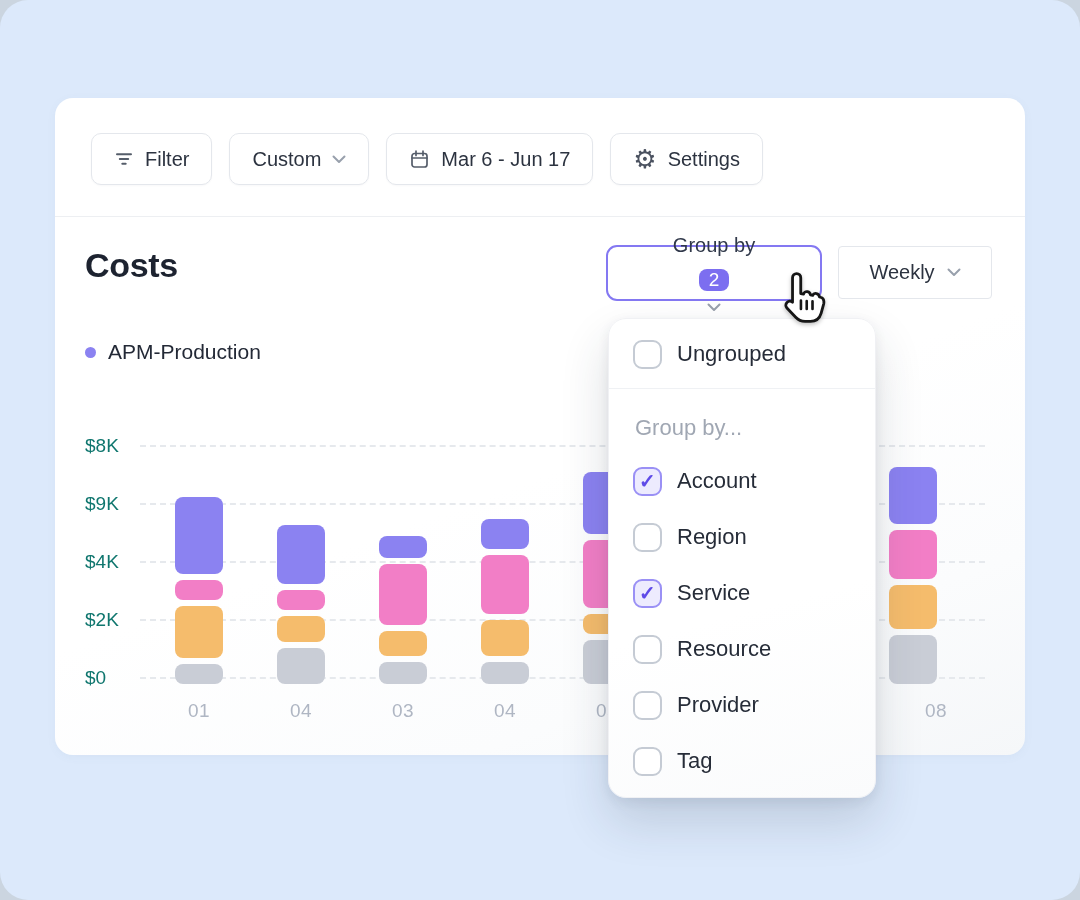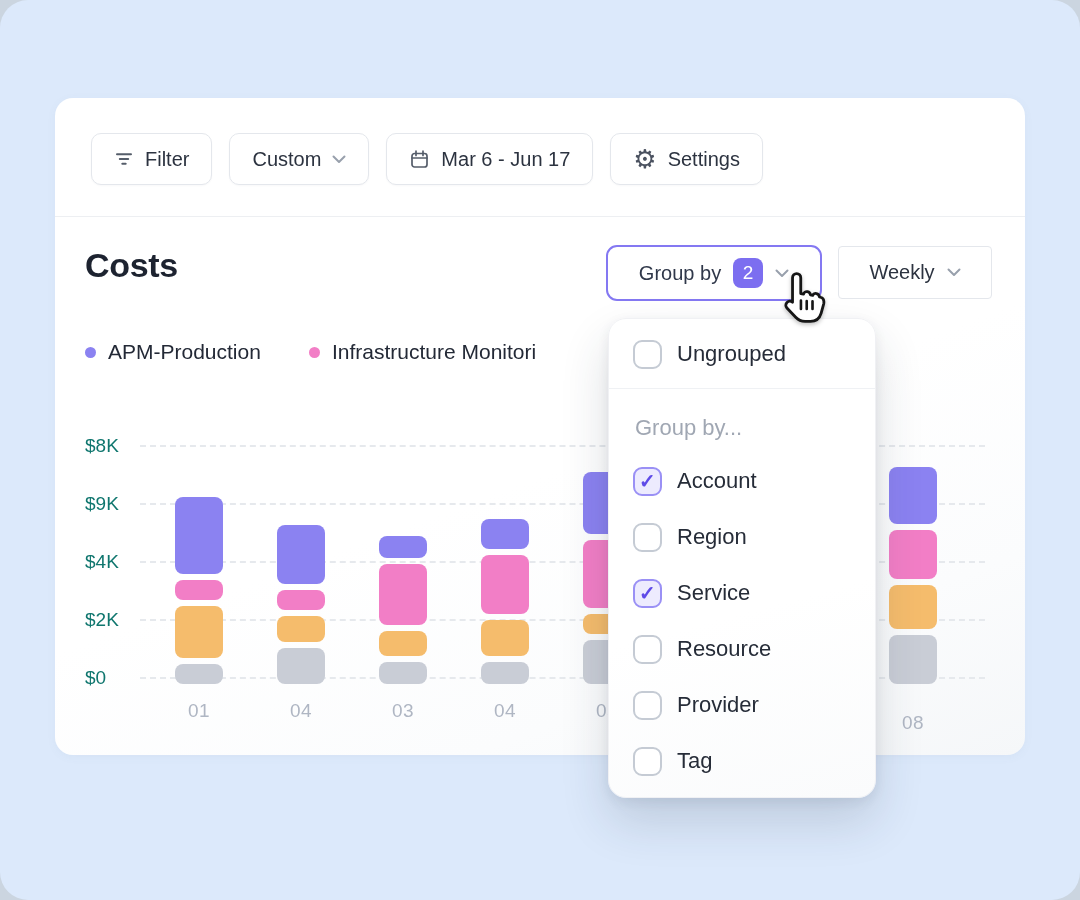--- a/index.html
+++ b/index.html
@@ -21,21 +21,21 @@
     background:#fff;border:1.5px solid #e4e7ec;border-radius:10px;
     font-family:inherit;font-size:20px;color:#2c3340;font-weight:500;cursor:pointer;
     box-shadow:0 1px 2px rgba(20,30,50,.03);
   }
   .card-divider{position:absolute;left:0;top:118px;width:970px;height:0;border-top:1.5px solid #edeff2;}
   .page-title{position:absolute;left:30px;top:148px;font-size:34px;font-weight:700;color:#1d2330;letter-spacing:-.3px;}
   .groupby{
     position:absolute;left:551px;top:147px;width:216px;height:56px;
     display:flex;align-items:center;justify-content:center;gap:12px;
     background:#fff;border:2px solid#8478f2;border-radius:11px;
-    font-family:inherit;font-size:20px;color:#30384a;font-weight:500;cursor:pointer;
+    font-family:inherit;font-size:20px;color:#30384a;font-weight:500;cursor:pointer;flex-direction:column;
   }
   .badge{
     display:flex;align-items:center;justify-content:center;width:30px;height:30px;
     background:#7c6ef0;border-radius:8px;color:#fff;font-size:19px;font-weight:500;
   }
   .weekly{
     position:absolute;left:783px;top:148px;width:154px;height:53px;
     display:flex;align-items:center;justify-content:center;gap:12px;
     background:#fff;border:1.5px solid #e4e7ec;border-radius:4px;
     font-family:inherit;font-size:20px;color:#2c3340;font-weight:500;cursor:pointer;
@@ -126,24 +126,20 @@
       <span>Weekly</span>
       <svg class="ic" width="14" height="9" viewBox="0 0 14 9">
         <polyline points="1.5,1.5 7,7 12.5,1.5" stroke="#98a0ac" stroke-width="2" fill="none" stroke-linecap="round" stroke-linejoin="round"></polyline>
       </svg>
     </button>
 
     <div class="legend">
         <div class="legend-item">
           <span class="dot" style="background: rgb(139, 130, 241);"></span>
           <span>APM-Production</span>
-        </div>
-        <div class="legend-item">
-          <span class="dot" style="background: rgb(242, 126, 198);"></span>
-          <span>Infrastructure Monitori</span>
         </div>
       </div>
   </div>
 
   <div class="chart">
       <div class="gridline" style="top: 677px;"></div>
       <div class="ytick" style="top: 667px;">$0</div>
       <div class="gridline" style="top: 619px;"></div>
       <div class="ytick" style="top: 609px;">$2K</div>
       <div class="gridline" style="top: 561px;"></div>
@@ -186,21 +182,21 @@
         <div class="seg" style="height: 68px; background: rgb(242, 126, 198);"></div>
         <div class="seg" style="height: 62px; background: rgb(139, 130, 241);"></div>
       </div>
       <div class="xlabel" style="left: 583px;">05</div>
       <div class="bar" style="left: 889px; bottom: 216px;">
         <div class="seg" style="height: 49px; background: rgb(201, 205, 214);"></div>
         <div class="seg" style="height: 44px; background: rgb(245, 188, 108);"></div>
         <div class="seg" style="height: 49px; background: rgb(242, 126, 198);"></div>
         <div class="seg" style="height: 57px; background: rgb(139, 130, 241);"></div>
       </div>
-      <div class="xlabel" style="left: 889px; margin-top: 12px;">08</div>
+      <div class="xlabel" style="left: 912px;">08</div>
     </div>
 
   <div class="menu">
     <div class="menu-row">
       <span class="cb" id="ungrouped-cb"></span>
       <span>Ungrouped</span>
     </div>
     <div class="menu-divider"></div>
     <div class="menu-section">Group by...</div>
     <div class="menu-options">

